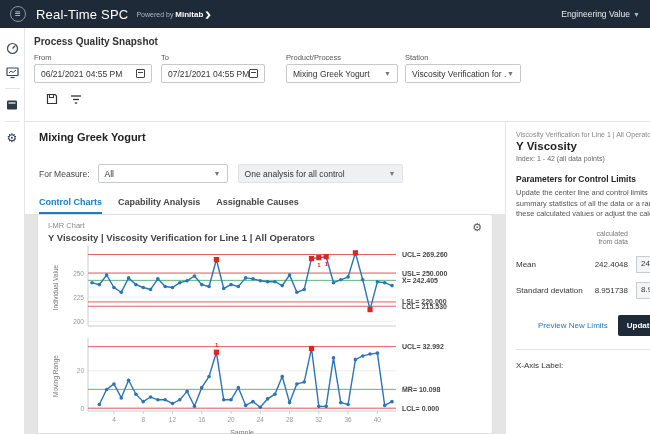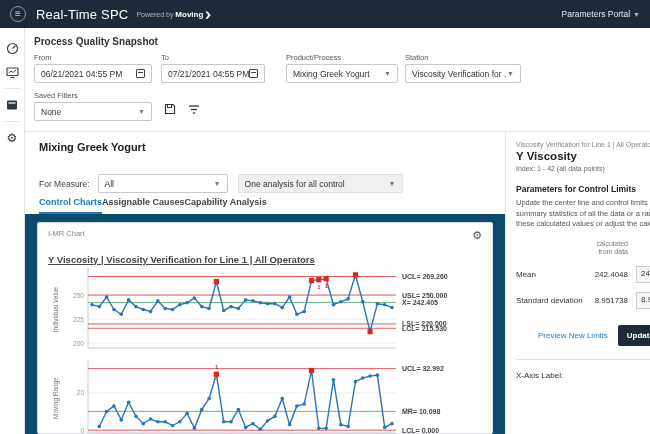--- a/index.html
+++ b/index.html
@@ -46,29 +46,29 @@
   .left-col { width:480px; display:flex; flex-direction:column; min-width:0; }
 
   .process-header { background:#fff; padding:9px 14px 0 14px; }
   .process-title { font-size:11px; font-weight:bold; color:#222; }
   .measure-row { display:flex; align-items:center; margin-top:21px; }
   .measure-row .lbl { font-size:8.5px; color:#444; margin-right:8px; }
   .sel { height:19px; border:1px solid #c6c9cc; border-radius:2px; font-size:8.5px;
     display:flex; align-items:center; padding:0 6px; cursor:pointer; }
   .sel-all { width:130px; margin-right:10px; }
   .sel-analysis { width:165px; background:#eef0f2; border-color:#e0e2e5; }
-  .tabs { display:flex; margin-top:4px; }
+  .tabs { display:flex; gap:16px; margin-top:14px; }
   .tab { font-size:9px; font-weight:bold; color:#444; padding-bottom:5px; cursor:pointer; }
   .tab.active { color:#1a7dc4; border-bottom:2px solid #1a7dc4; }
 
-  .chart-area { flex:1; background:#0c4a6e; padding:8px 12px 0 12px; overflow:hidden; }
+  .chart-area { flex:1; background:#e5e5e5; padding:0 12px 0 12px; overflow:hidden; }
   .chart-card { background:#fff; border:1px solid #dcdee1; border-radius:2px; padding:6px 10px 0 10px; height:100%; }
   .chart-head { display:flex; align-items:flex-start; }
   .chart-type { font-size:7.5px; color:#888; }
-  .chart-title { font-size:9.5px; color:#444; font-weight:bold; margin-top:16px;text-decoration:underline; }
+  .chart-title { font-size:9.5px; color:#444; font-weight:bold; margin-top:2px; }
   .gear { margin-left:auto; font-size:11px; color:#555; cursor:pointer; }
 
   
   .right-panel { flex:1; background:#fff; border-left:1px solid #e3e5e8; padding:9px 0 0 10px; overflow:hidden; }
   .rp-inner { width:210px; }
   .rp-sub { font-size:7px; color:#888; white-space:nowrap; }
   .rp-title { font-size:11.5px; font-weight:bold; color:#222; margin-top:2px; }
   .rp-index { font-size:7px; color:#666; margin:3px 0 12px 0; }
   .rp-section { font-size:8.5px; font-weight:bold; color:#222; margin-bottom:4px; }
   .rp-desc { font-size:7.5px; color:#555; line-height:1.4; width:210px; }
@@ -90,25 +90,25 @@
   svg text { font-family:"Liberation Sans", sans-serif; }
 </style>
 </head>
 <body>
 
 <div class="topnav">
   <div class="hamburger">≡</div>
   <div class="app-title">Real-Time SPC</div>
   <div class="powered">
     <span>Powered by</span>
-    <b>Moving</b>
+    <b>Minitab</b>
     <span class="mtb-logo">❯</span>
   </div>
   <div class="portal">
-    <span>Parameters Portal</span><span class="caret">▼</span>
+    <span>Engineering Value</span><span class="caret">▼</span>
   </div>
 </div>
 
 <div class="app">
 
   <div class="sidebar">
     <div class="side-icon">
       <svg width="13" height="13" viewBox="0 0 13 13">
         <circle cx="6.5" cy="6.5" r="5" fill="none" stroke="#3c4654" stroke-width="1.2"></circle>
         <line x1="6.5" y1="6.5" x2="9.3" y2="3.7" stroke="#3c4654" stroke-width="1.2"></line>
@@ -162,27 +162,20 @@
         </div>
         <div class="field" style="width:116px;">
           <label>Station</label>
           <div class="inputbox">
             <span class="flex">Viscosity Verification for ...</span>
             <span class="caret">▼</span>
           </div>
         </div>
       </div>
       <div class="saved-row">
-        <div class="field" style="width:118px;">
-          <label>Saved Filters</label>
-          <div class="inputbox">
-            <span class="flex">None</span>
-            <span class="caret">▼</span>
-          </div>
-        </div>
         <div class="icon-btn">
           <svg width="12" height="12" viewBox="0 0 12 12">
             <path d="M1.5 1.5 h7.5 l1.5 1.5 v7.5 h-9 z" fill="none" stroke="#333" stroke-width="1.2"></path>
             <rect x="3.5" y="1.5" width="4" height="3" fill="none" stroke="#333" stroke-width="1"></rect>
           </svg>
         </div>
         <div class="icon-btn">
           <svg width="12" height="11" viewBox="0 0 12 11">
             <line x1="1" y1="2" x2="11" y2="2" stroke="#333" stroke-width="1.3"></line>
             <line x1="3" y1="5.5" x2="9" y2="5.5" stroke="#333" stroke-width="1.3"></line>
@@ -202,22 +195,22 @@
               <span class="flex" style="flex:1">All</span>
               <span class="caret">▼</span>
             </div>
             <div class="sel sel-analysis">
               <span class="flex" style="flex:1">One analysis for all control</span>
               <span class="caret">▼</span>
             </div>
           </div>
           <div class="tabs">
             <div class="tab active">Control Charts</div>
+            <div class="tab">Capability Analysis</div>
             <div class="tab">Assignable Causes</div>
-            <div class="tab">Capability Analysis</div>
           </div>
         </div>
 
         <div class="chart-area">
           <div class="chart-card">
             <div class="chart-head">
               <div>
                 <div class="chart-type">I-MR Chart</div>
                 <div class="chart-title">Y Viscosity | Viscosity Verification for Line 1 | All Operators</div>
               </div>

